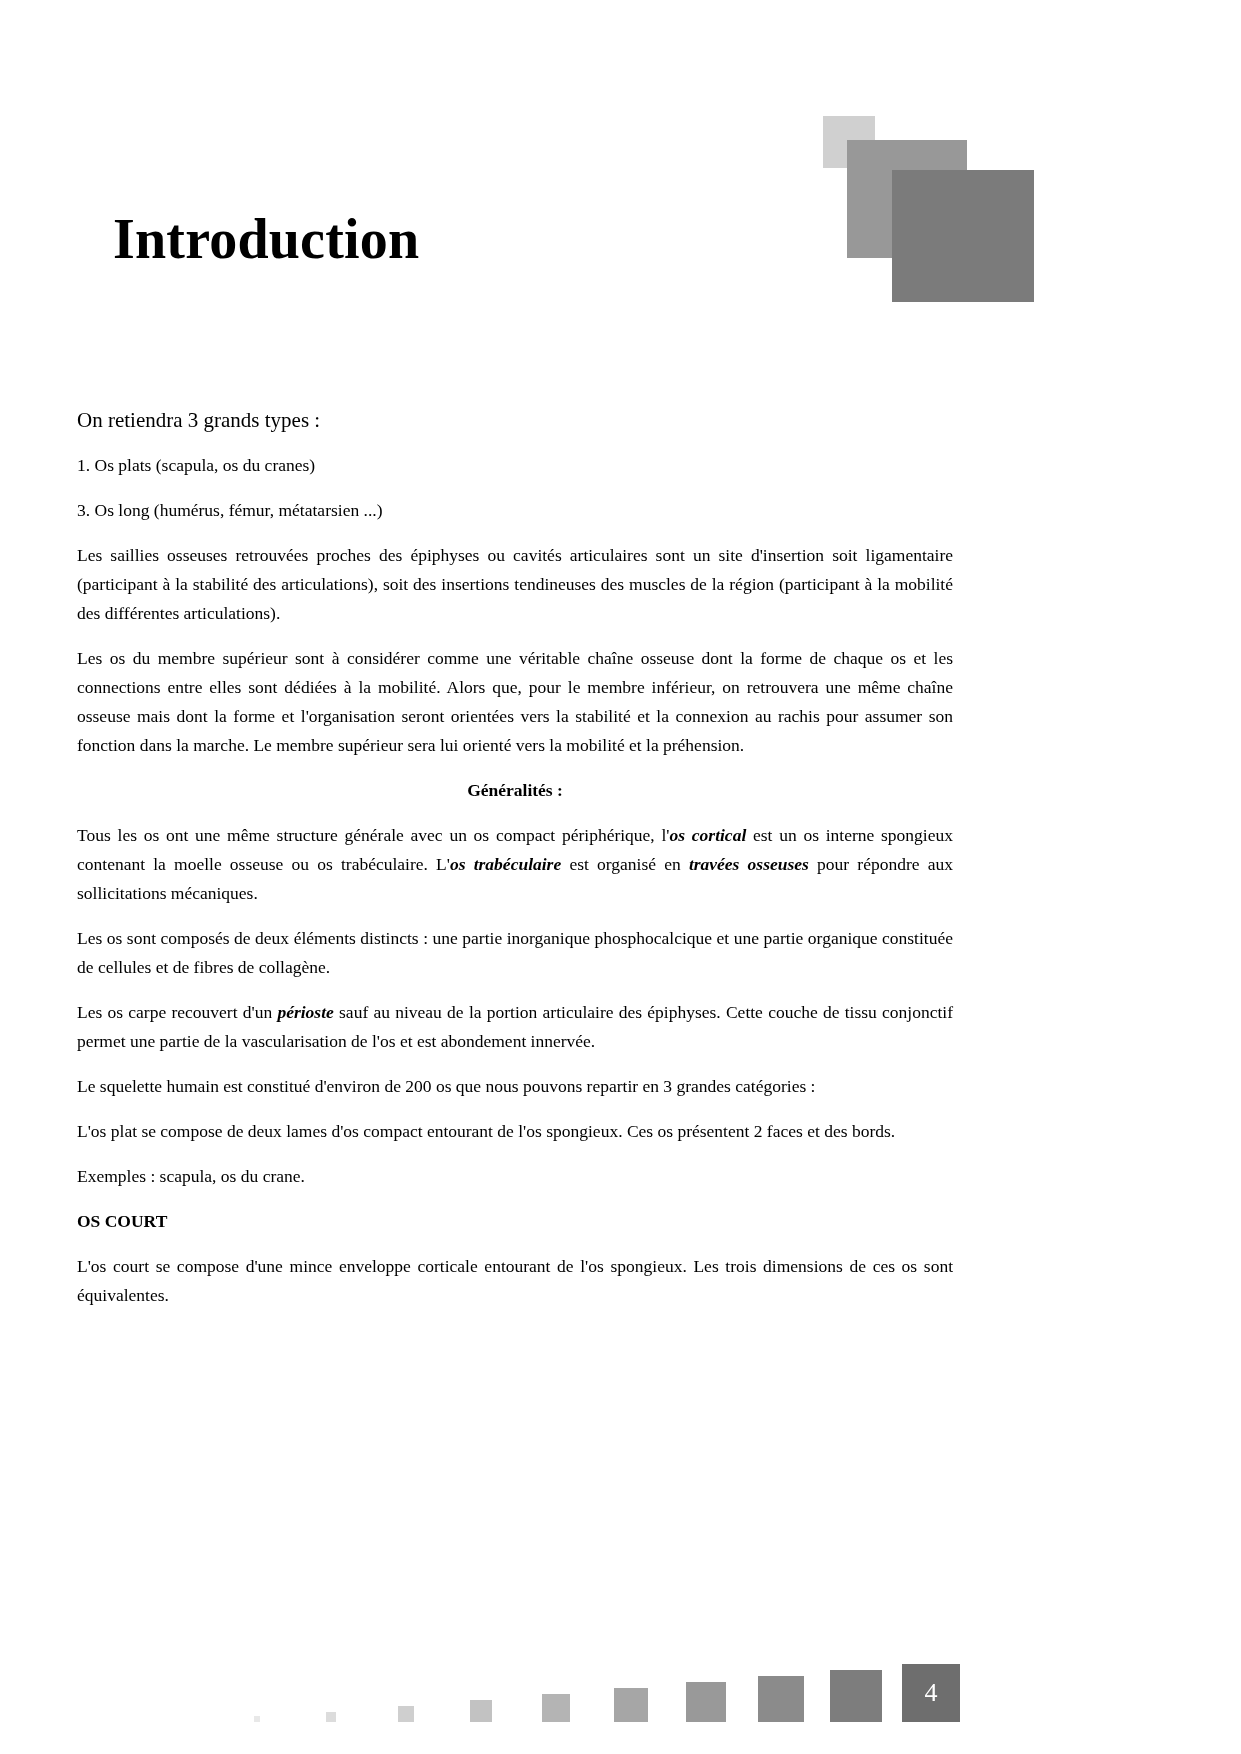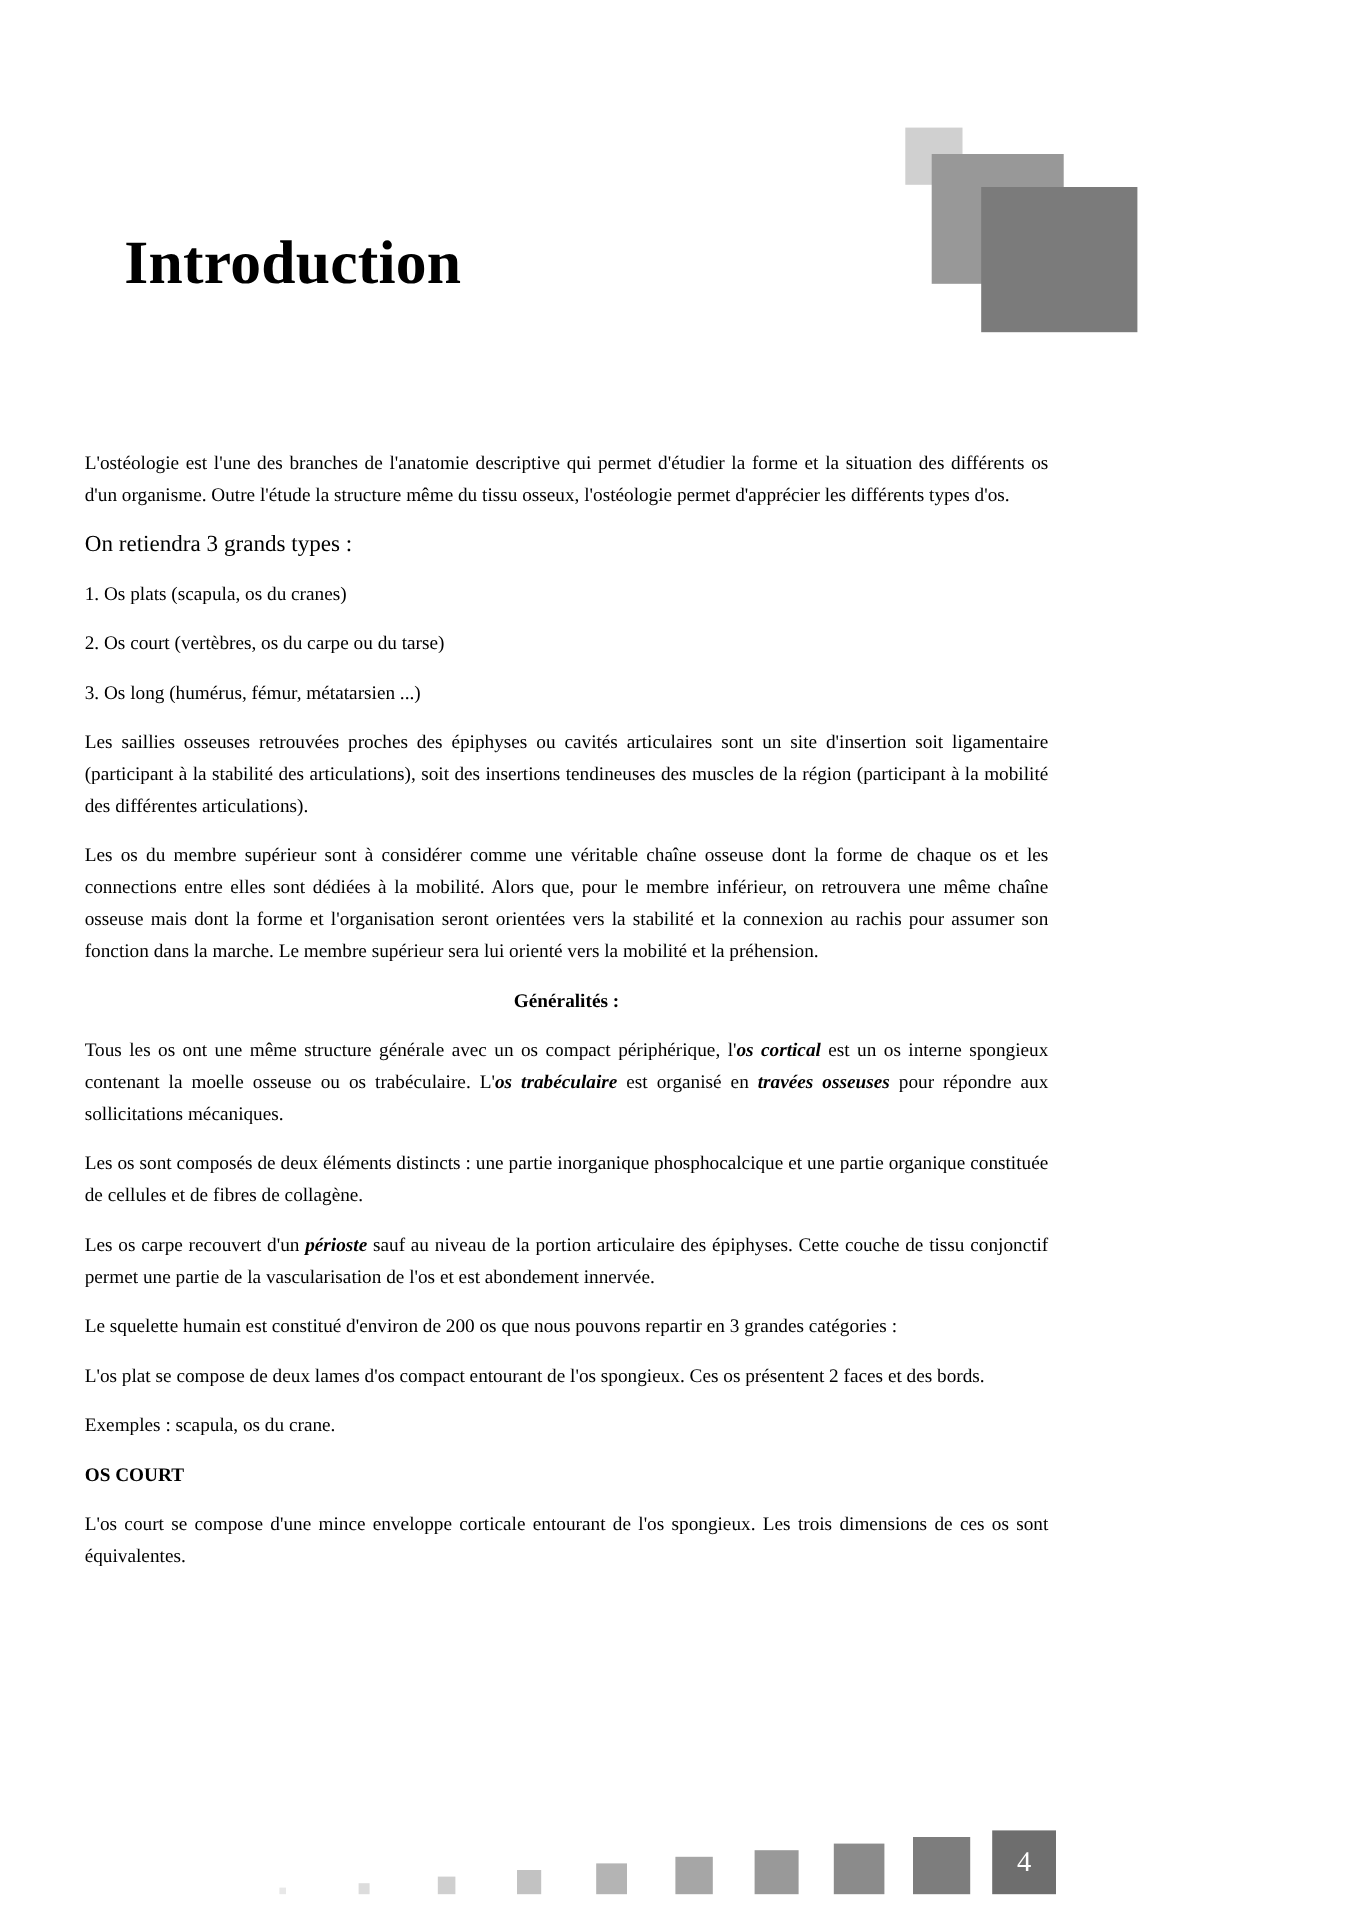--- a/index.html
+++ b/index.html
@@ -150,26 +150,24 @@
   <div class="header-deco">
     <div class="deco-sq deco-sq-light"></div>
     <div class="deco-sq deco-sq-mid"></div>
     <div class="deco-sq deco-sq-dark"></div>
   </div>
 
   <h1 class="page-title">Introduction</h1>
 
   <div class="content">
 
-    <p class="para">L'ostéologie est l'une des branches de l'anatomie descriptive qui permet d'étudier la forme et la situation des différents os d'un organisme. Outre l'étude la structure même du tissu osseux, l'ostéologie permet d'apprécier les différents types d'os.</p>
 
     <p class="lead-line">On retiendra 3 grands types :</p>
 
     <p class="listline">1. Os plats (scapula, os du cranes)</p>
-    <p class="listline">2. Os court (vertèbres, os du carpe ou du tarse)</p>
     <p class="listline">3. Os long (humérus, fémur, métatarsien ...)</p>
 
     <p class="para">Les saillies osseuses retrouvées proches des épiphyses ou cavités articulaires sont un site d'insertion soit ligamentaire (participant à la stabilité des articulations), soit des insertions tendineuses des muscles de la région (participant à la mobilité des différentes articulations).</p>
 
     <p class="para">Les os du membre supérieur sont à considérer comme une véritable chaîne osseuse dont la forme de chaque os et les connections entre elles sont dédiées à la mobilité. Alors que, pour le membre inférieur, on retrouvera une même chaîne osseuse mais dont la forme et l'organisation seront orientées vers la stabilité et la connexion au rachis pour assumer son fonction dans la marche. Le membre supérieur sera lui orienté vers la mobilité et la préhension.</p>
 
     <p class="subhead">Généralités :</p>
 
     <p class="para"><span>Tous les os ont une même structure générale avec un os compact périphérique, l'</span><b class="term">os cortical</b><span> est un os interne spongieux contenant la moelle osseuse ou os trabéculaire. L'</span><b class="term">os trabéculaire</b><span> est organisé en </span><b class="term">travées osseuses</b><span> pour répondre aux sollicitations mécaniques.</span></p>
 

